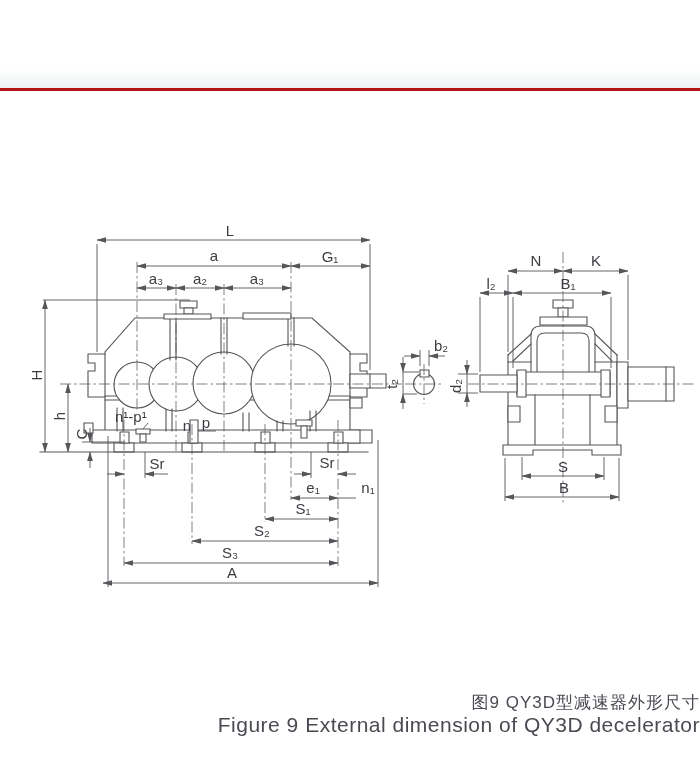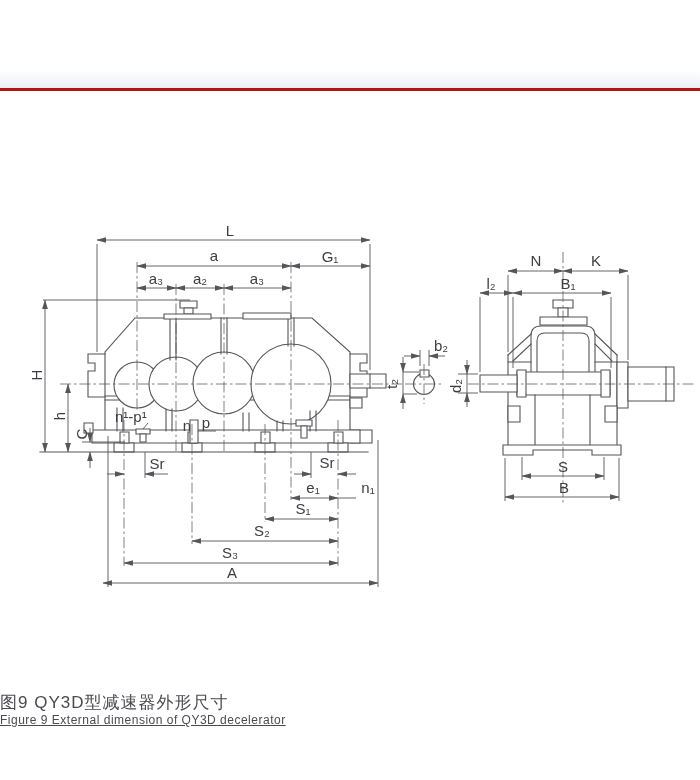--- a/index.html
+++ b/index.html
@@ -17,23 +17,23 @@
     background:linear-gradient(#ffffff,#edf0f3);}
   .red-divider{position:absolute;left:0;top:88px;width:700px;height:3px;background:var(--accent);}
   .drawing-wrap{position:absolute;left:0;top:0;width:700px;height:780px;}
   svg{display:block;}
   svg *{vector-effect:non-scaling-stroke;}
   .s{stroke:var(--line);stroke-width:1.1;fill:none;stroke-linecap:square;}
   .sf{stroke:var(--line);stroke-width:1.1;fill:#ffffff;}
   .dim-l{stroke:var(--line);stroke-width:0.9;fill:none;}
   .cl{stroke:var(--line);stroke-width:0.75;fill:none;stroke-dasharray:11 3 2.5 3;}
   text.dim{font-family:"Liberation Sans","DejaVu Sans",sans-serif;font-size:15px;fill:var(--ink);}
-  .caption{position:absolute;left:0;width:700px;text-align:left;color:var(--caption);}
+  .caption{position:absolute;left:0;width:700px;text-align:right;color:var(--caption);}
   .caption-zh{top:691px;font-size:17px;letter-spacing:1px;}
-  .caption-en{top:713px;font-size:12px;letter-spacing:0.5px;text-decoration:underline;}
+  .caption-en{top:713px;font-size:21px;letter-spacing:0.5px;}
 </style>
 </head>
 <body>
 
 <div class="top-fade"></div>
 <div class="red-divider"></div>
 
 <div class="drawing-wrap">
 <svg width="700" height="780" viewBox="0 0 700 780">
   <defs>

